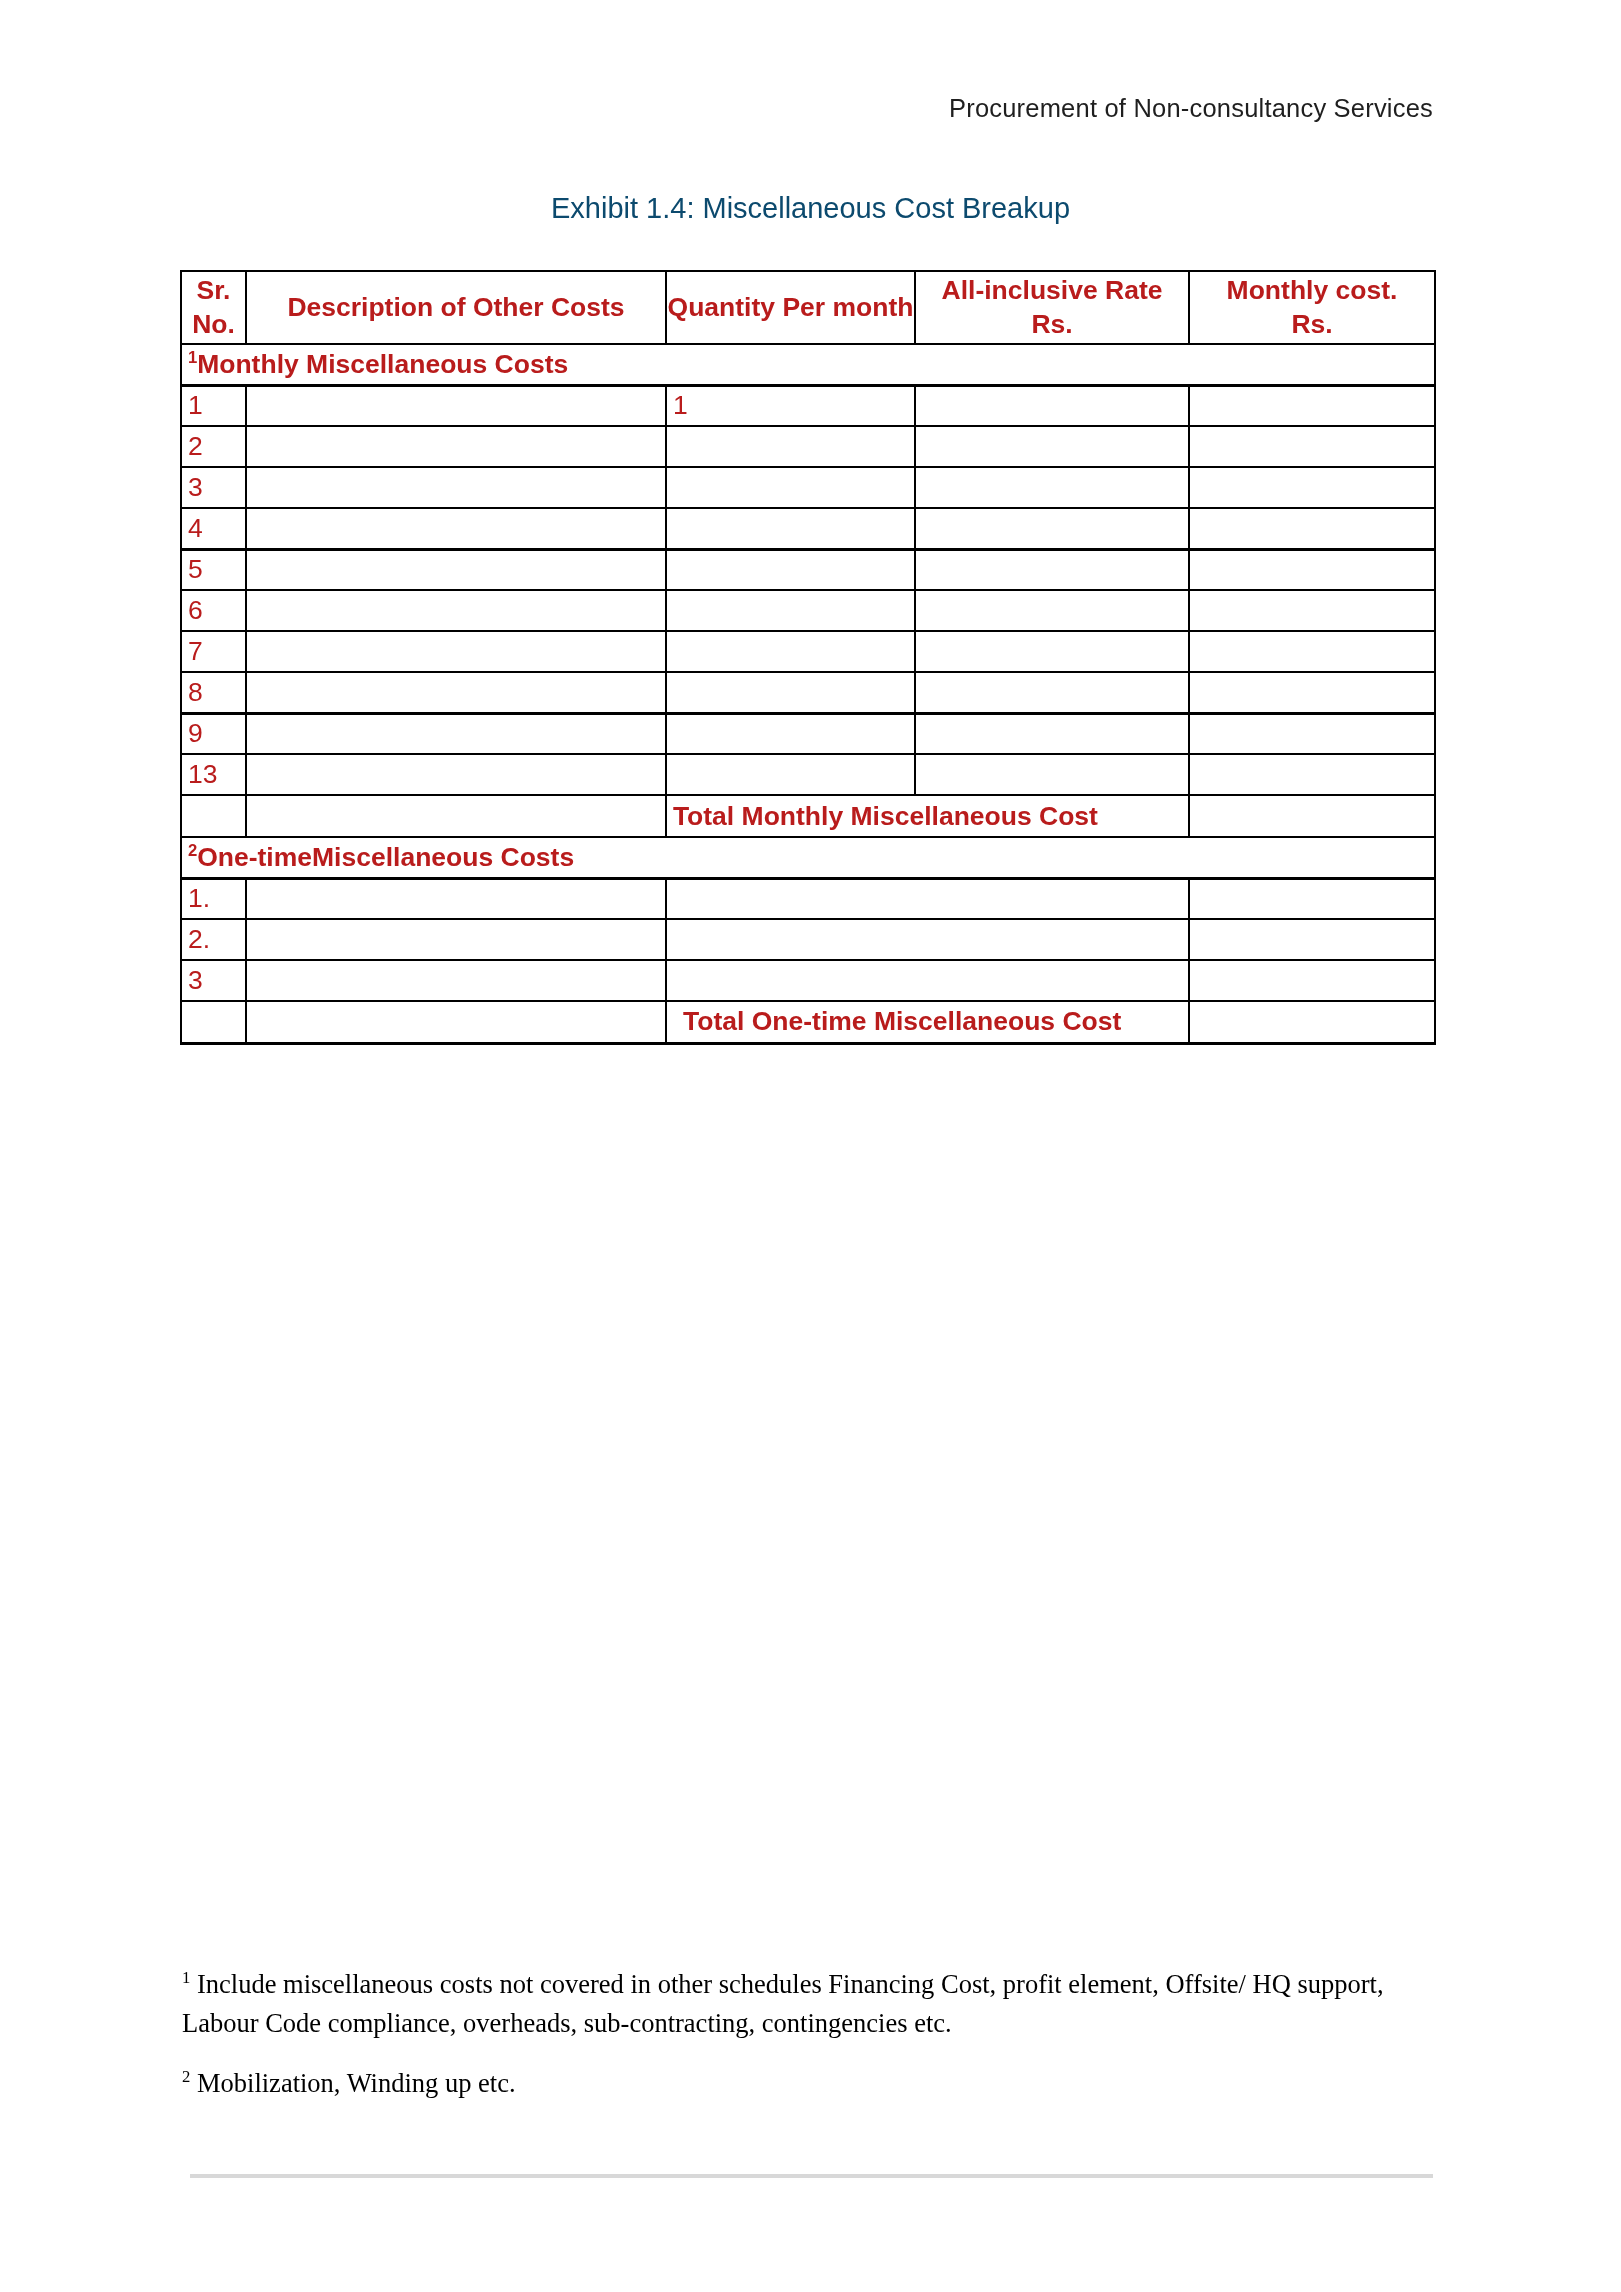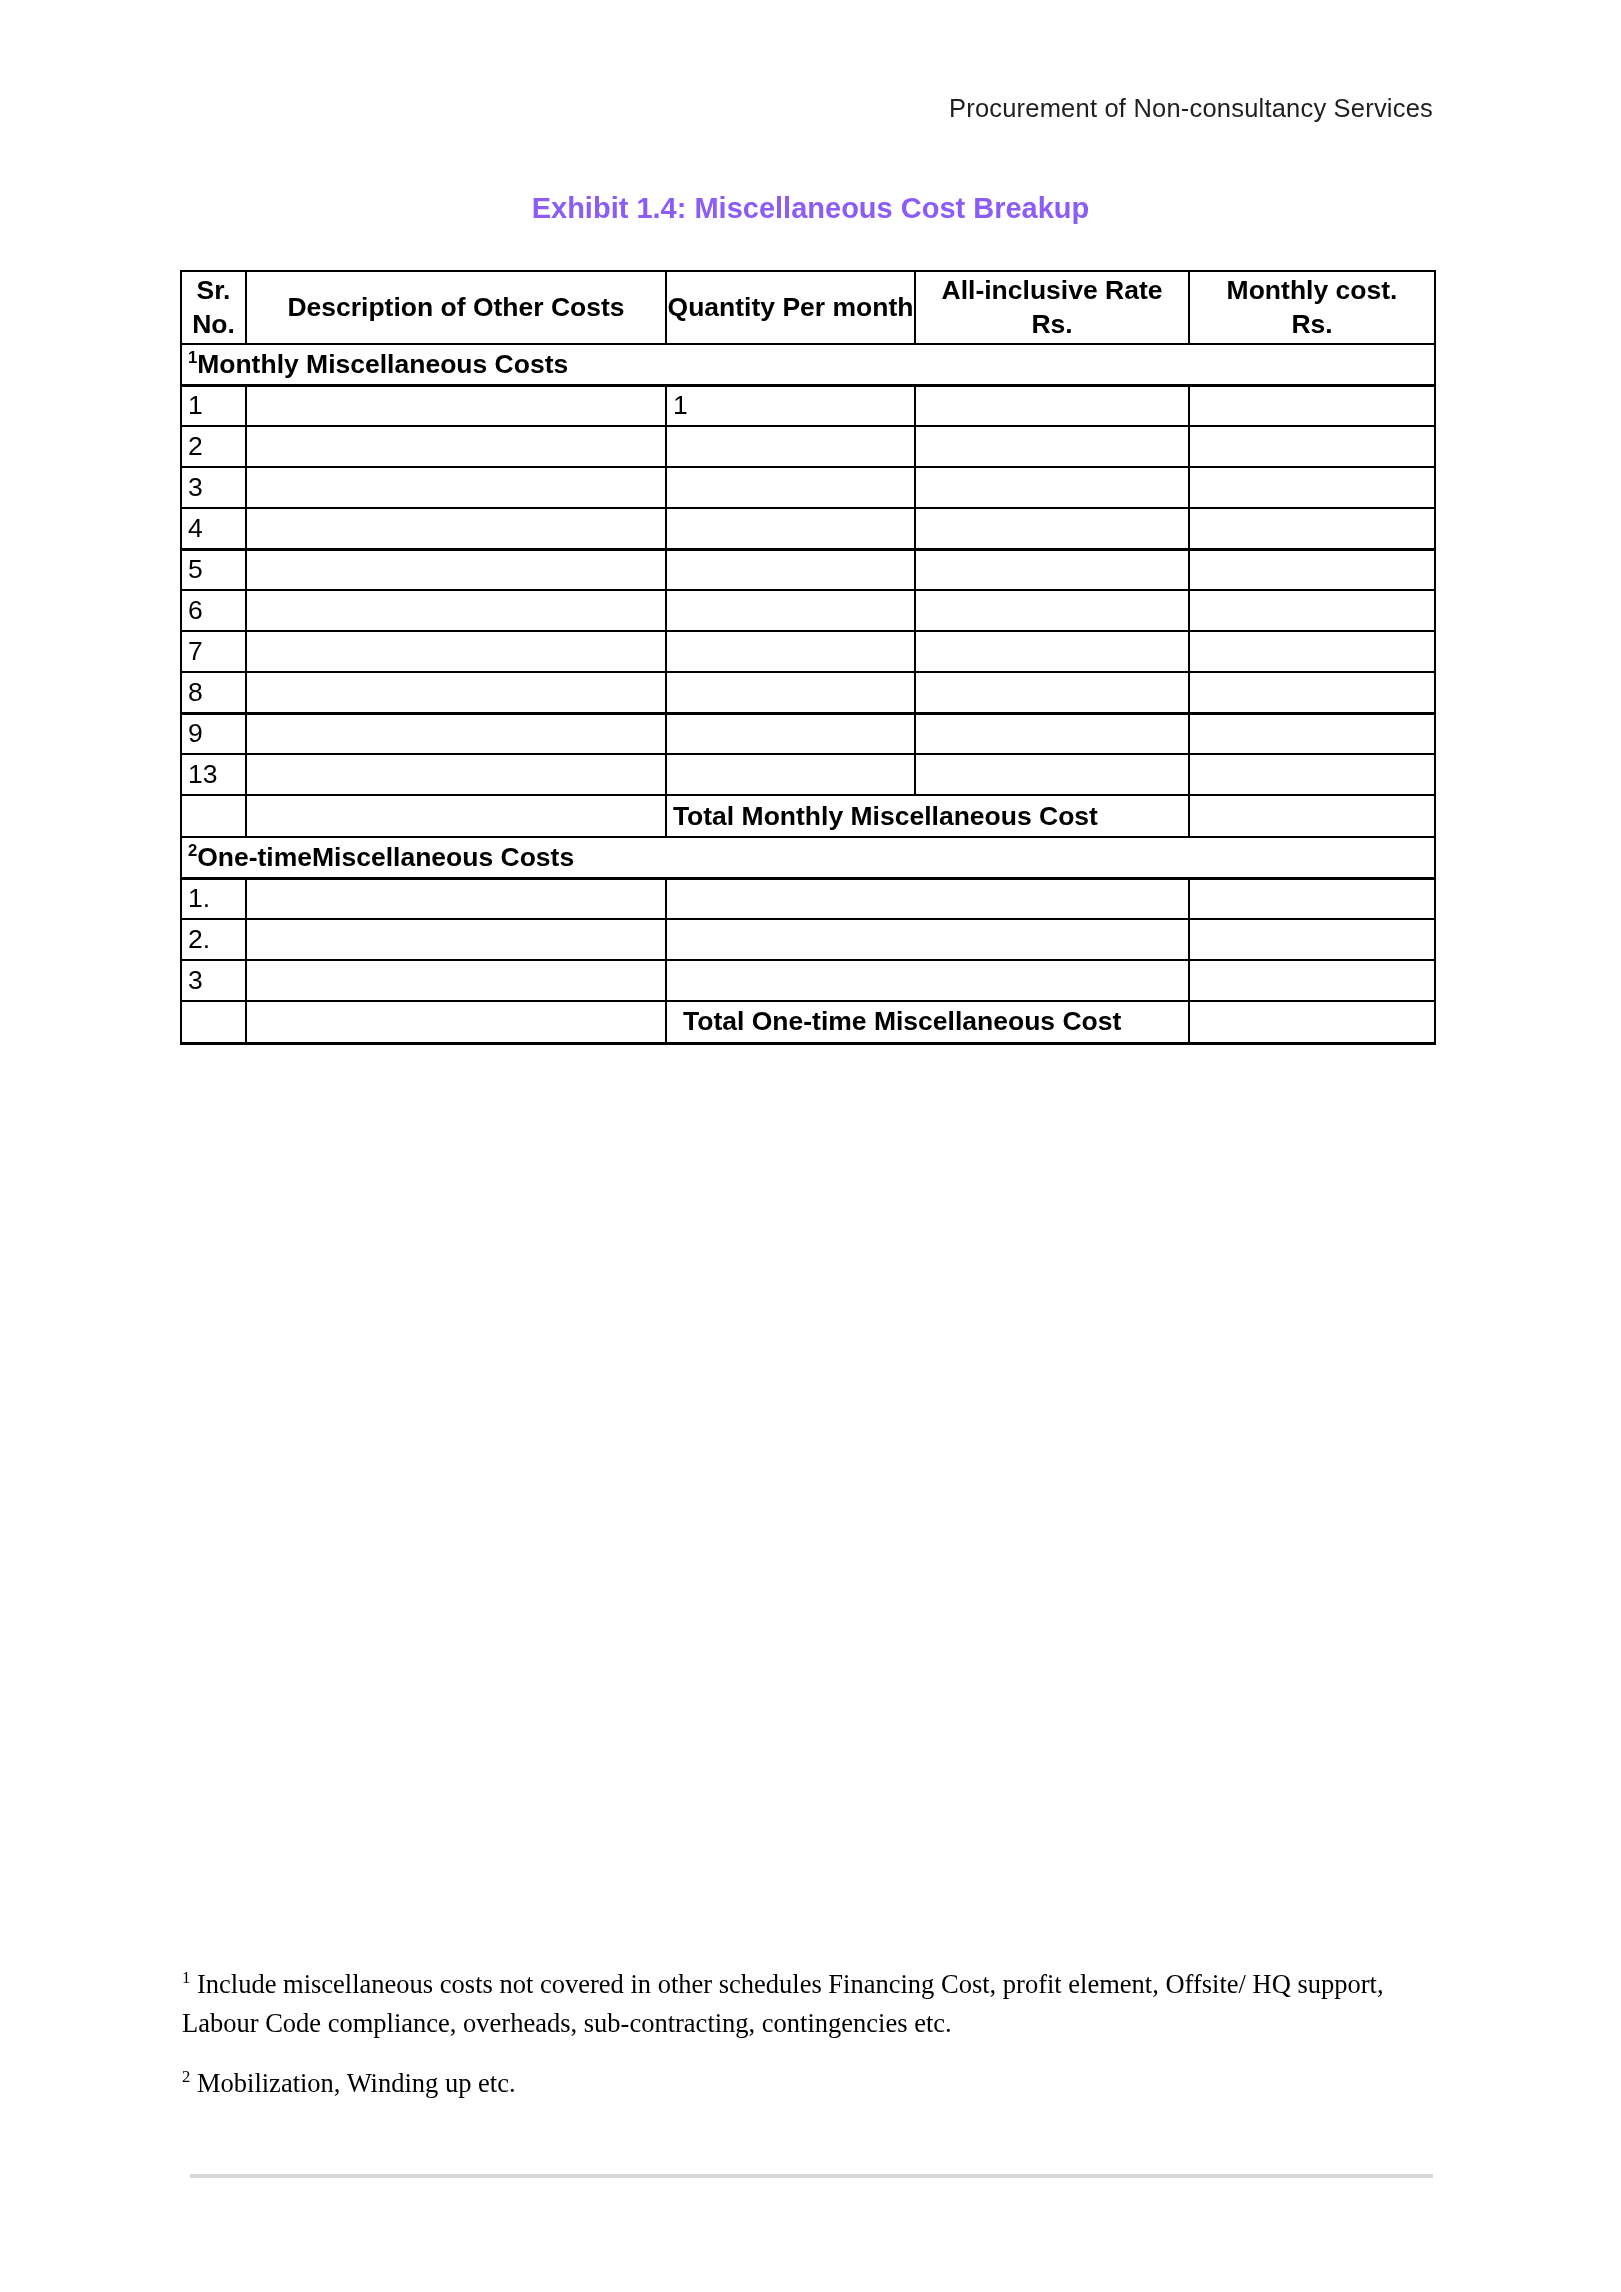--- a/index.html
+++ b/index.html
@@ -14,28 +14,28 @@
     border-radius:31px;
   }
 
   .top-header {
     position:absolute; top:94px; right:188px;
     font-size:25.5px; color:#1f1f1f; letter-spacing:0.2px;
   }
 
   .doc-title {
     position:absolute; top:192px; left:0; width:100%;
-    text-align:center; font-size:29px; font-weight:bold; color:#8b5cf6;
+    text-align:center; font-size:29px; font-weight:normal; color:#0c4a6e;
   }
 
   table.cost-table {
     position:absolute; top:270px; left:180px;
     width:1254px;
     border-collapse:collapse; table-layout:fixed;
-    font-size:26.5px; color:#000000;
+    font-size:26.5px; color:#b91c1c;
   }
   table.cost-table { border:2.9px solid #000; }
   .cost-table td, .cost-table th {
     border:2px solid #000;
     padding:1px 5.9px;
     vertical-align:middle;
     overflow:hidden; white-space:nowrap;
   }
   .cost-table th {
     font-weight:bold; text-align:center;

